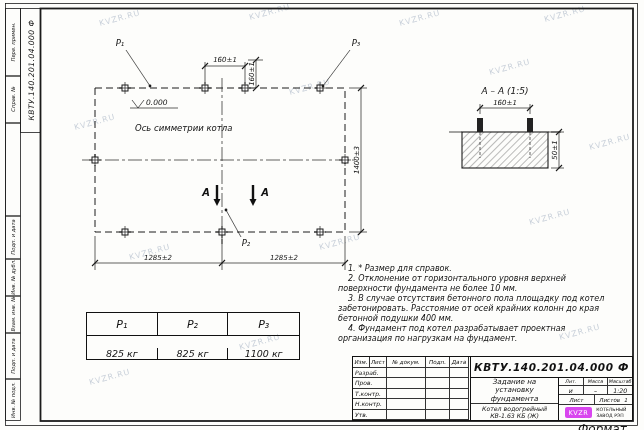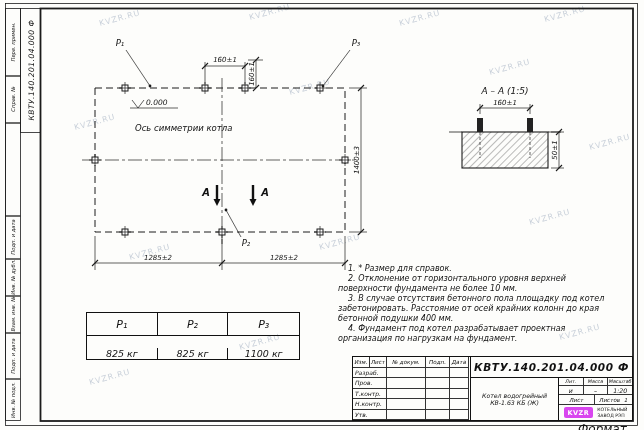--- a/index.html
+++ b/index.html
@@ -76,21 +76,21 @@
   .tb-lmsv { display:flex; height:9px; }
   .tb-lmsv > div { flex:1; border-right:1px solid #333; border-bottom:1px solid #333;
                   font-size:6.2px; font-style:italic; display:flex; align-items:center; justify-content:center; }
   .tb-lmsv > div:last-child { border-right:none; }
   .tb-sheets { display:flex; height:10px; border-bottom:1px solid #333; }
   .tb-sheets > div { display:flex; align-items:center; justify-content:center; gap:4px;
                   font-size:5.6px; font-style:italic; }
   .tb-sheet-cell { width:36px; border-right:1px solid #333; }
   .tb-sheets-cell { flex:1; }
   .tb-logo-row { flex:1; display:flex; align-items:center; justify-content:center; gap:4px; }
-  .logo-box { background:#d946ef; color:#fff; font-weight:bold; font-size:6.5px; font-style:normal;
+  .logo-box { background:#d946ef; color:#fff; font-weight:normal; font-size:6.5px; font-style:normal;
               padding:1.5px 4px; border-radius:2px; letter-spacing:.5px;text-align:center; }
   .company { font-size:4.6px; line-height:5.2px; white-space:pre-line; font-style:normal; }
 
   .format-label { position:absolute; left:578px; top:421.5px; font-size:12px;
                   font-style:italic; color:#111; }
 </style>
 </head>
 <body>
 
 <div class="page">
@@ -337,20 +337,23 @@
     <div class="tbc rowlbl">Утв.</div>
     <div class="tbc"></div>
     <div class="tbc"></div>
     <div class="tbc"></div>
   </div>
 
   <div class="tb-right">
     <div class="tb-doc">КВТУ.140.201.04.000 Ф</div>
     <div class="tb-low">
       <div class="tb-name">
+        <div class="tb-title">Задание на
+установку
+фундамента</div>
         <div class="tb-product">Котел водогрейный
 КВ-1.63 КБ (Ж)</div>
       </div>
       <div class="tb-info">
         <div class="tb-lms">
           <div>Лит.</div>
           <div>Масса</div>
           <div>Масштаб</div>
         </div>
         <div class="tb-lmsv">

